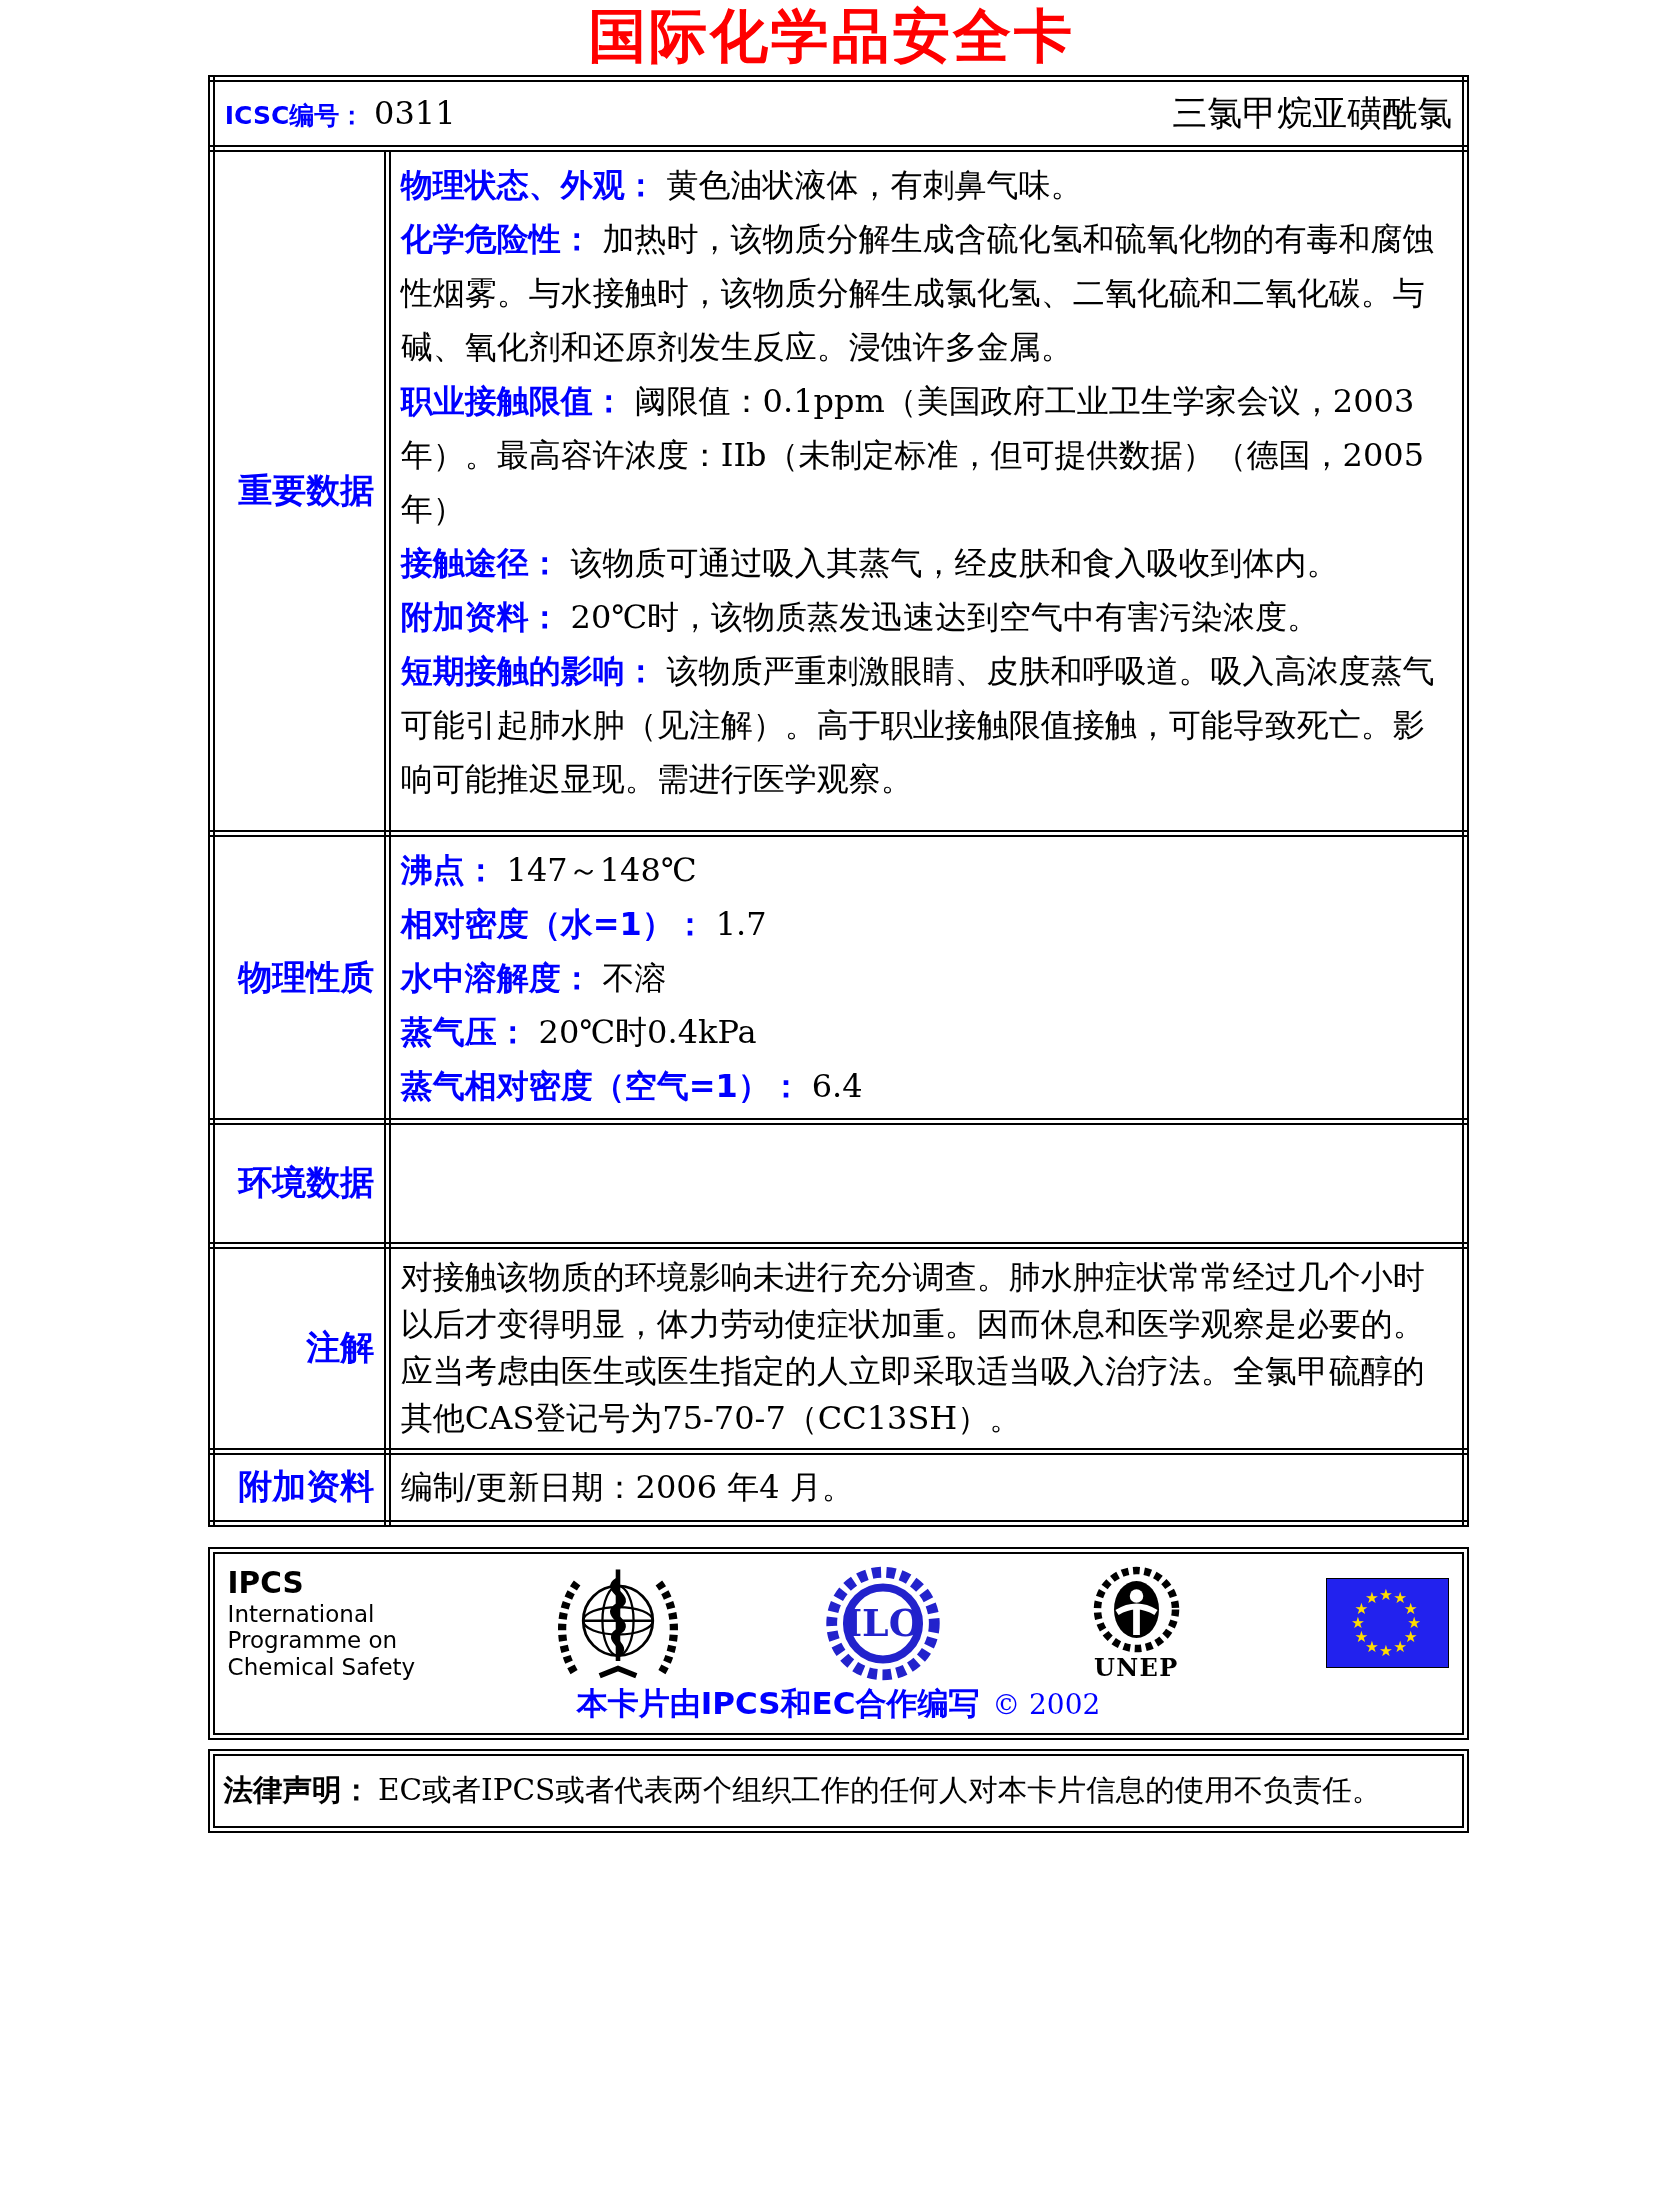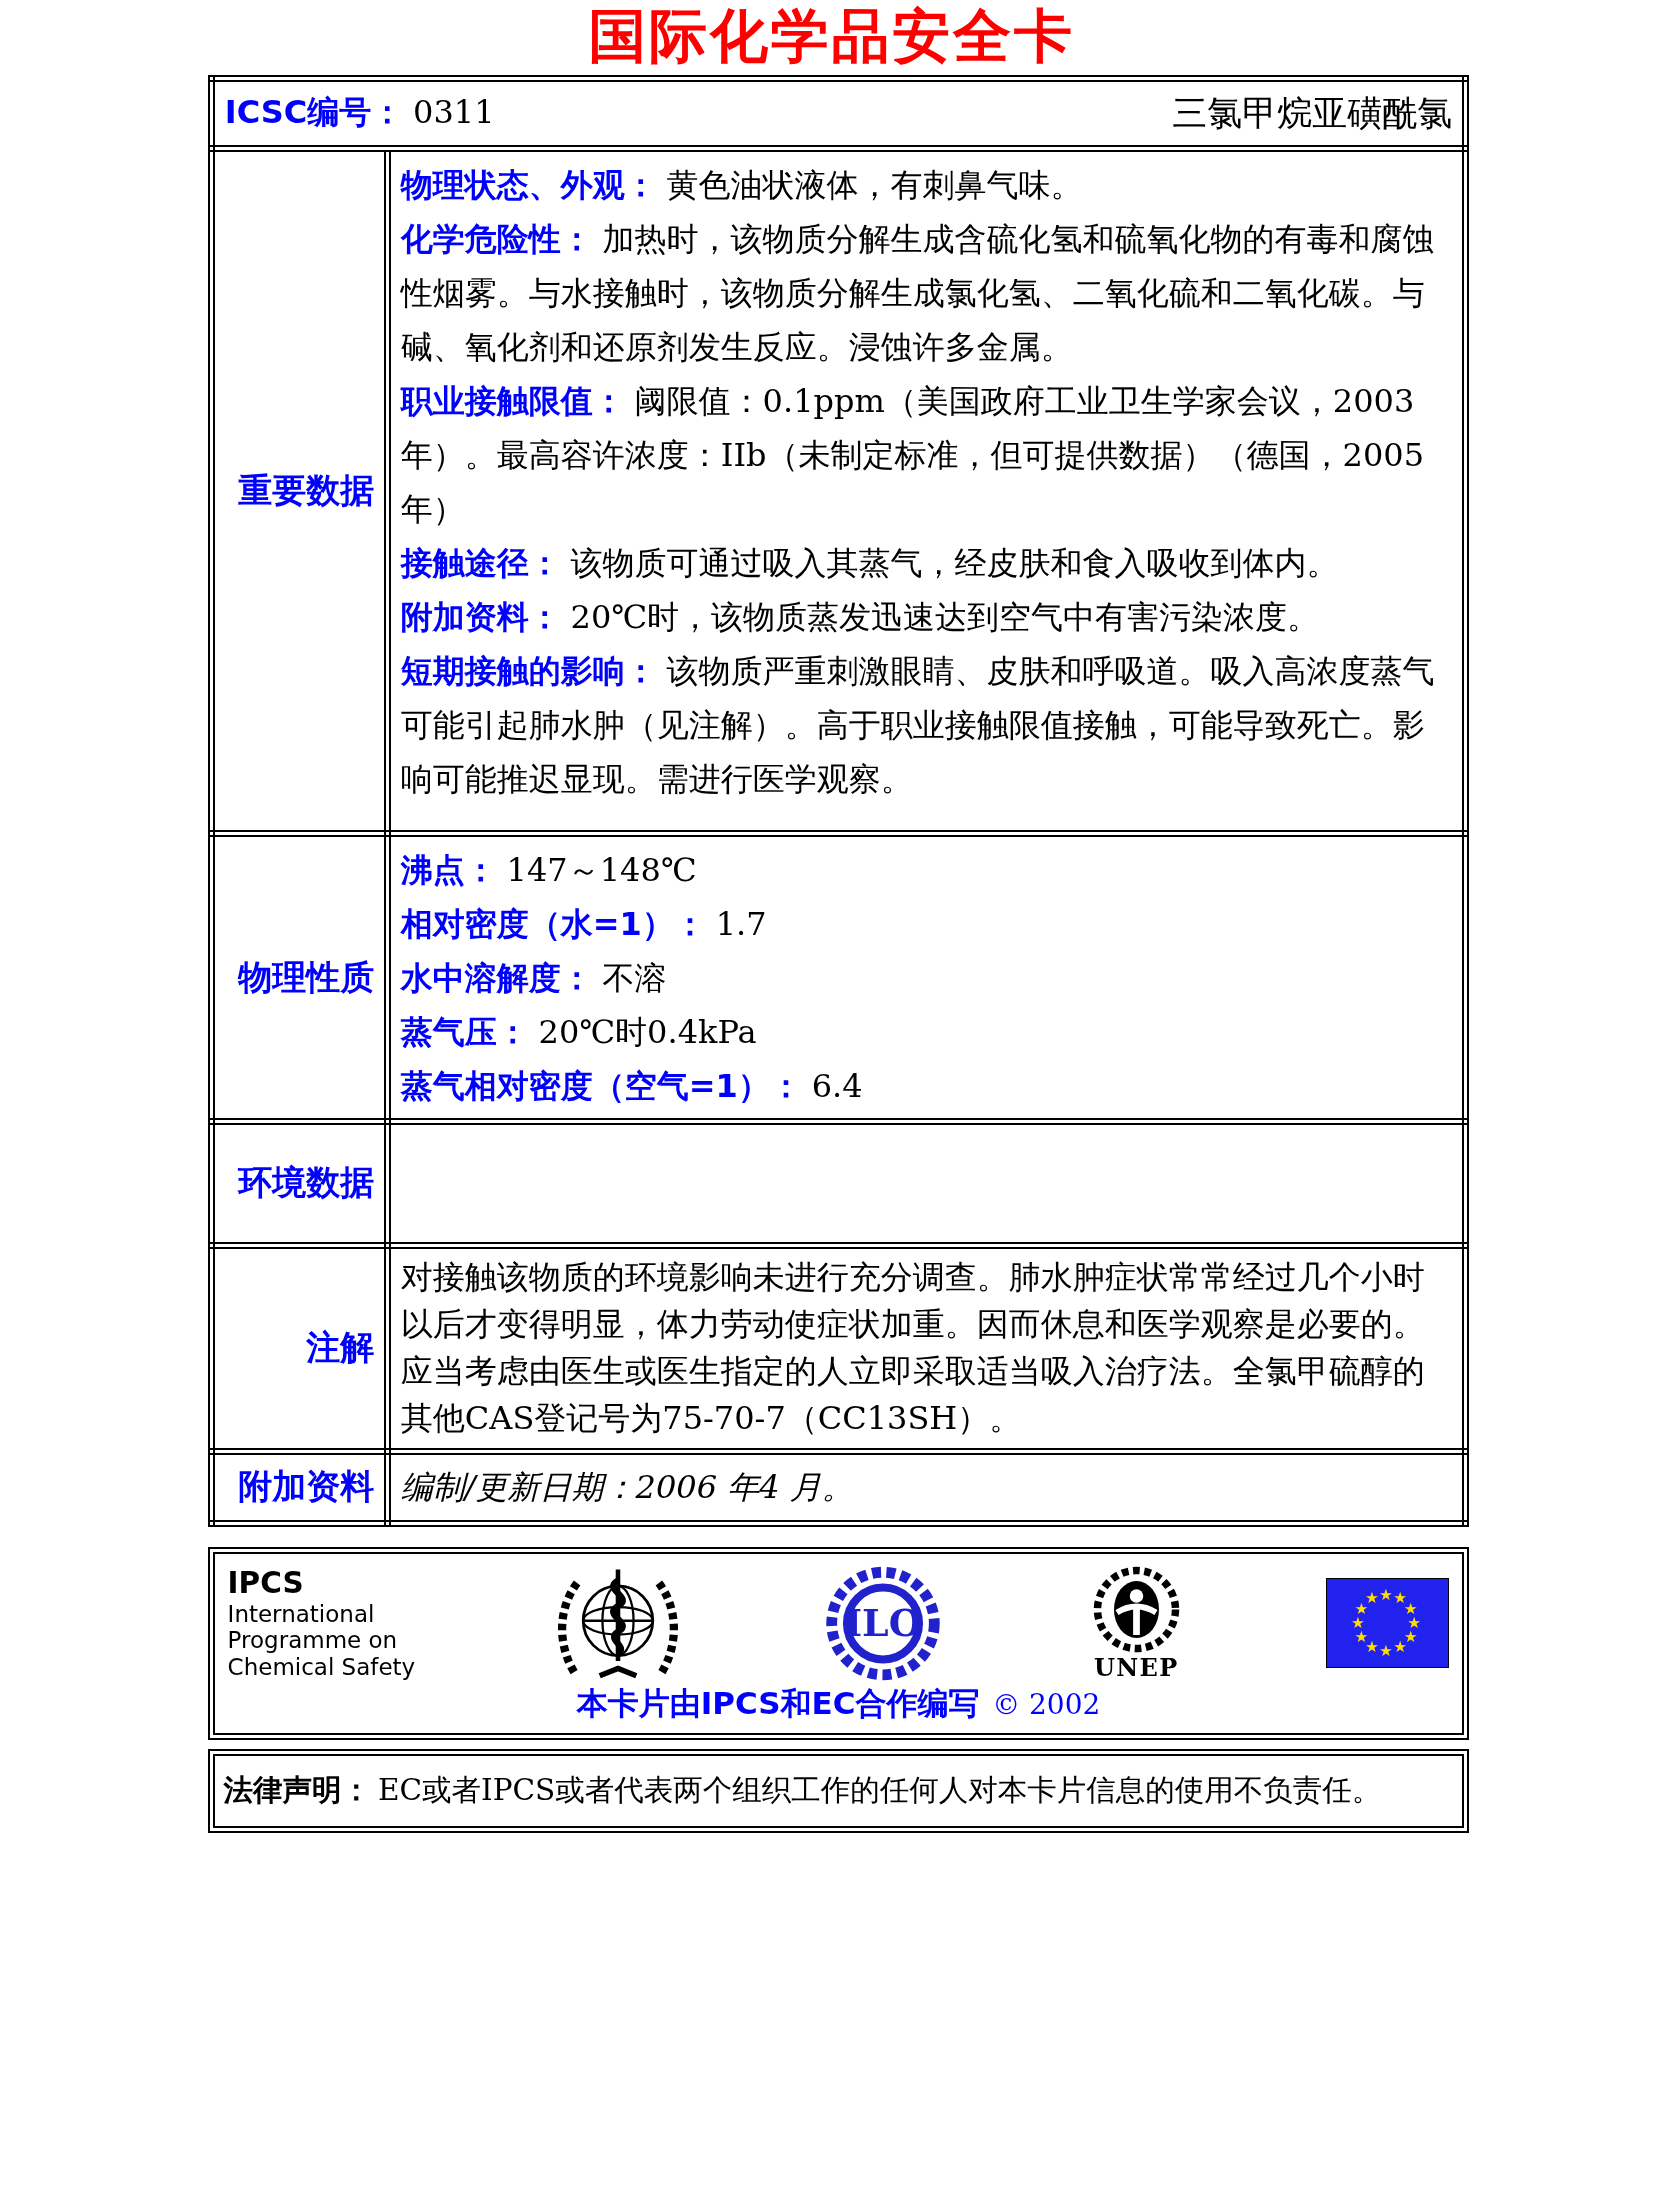--- a/index.html
+++ b/index.html
@@ -19,40 +19,40 @@
     font-family:"DejaVu Sans","Liberation Sans",sans-serif;
     font-weight:bold;color:var(--red);font-size:58px;line-height:1.0;
     letter-spacing:2.8px;
   }
   .card{width:1261px;margin-left:208px;}
   table.main{border-collapse:collapse;width:100%;table-layout:fixed;}
   table.main td{border:7px double #000;padding:5.6px 9.8px;}
   col.label-col{width:176px;}
   .row-header td{height:52px;}
   .header-flex{display:flex;justify-content:space-between;align-items:center;width:100%;}
-  .icsc-label{color:var(--blue);font-weight:bold;font-size:32px;
+  .icsc-label{color:var(--blue);font-weight:bold;font-size:25px;
     font-family:"DejaVu Sans","Liberation Sans",sans-serif;text-align:right;}
   .icsc-number{font-size:32px;margin-left:9.8px;}
   .chem-name{font-size:35px;}
   .section-label{
     text-align:right;vertical-align:middle;color:var(--blue);font-weight:bold;
     font-size:34px;font-family:"DejaVu Sans","Liberation Sans",sans-serif;
   }
   .content-cell{vertical-align:top;font-size:32px;line-height:54px;}
   .content-cell p{margin:0;}
   .flabel{
     color:var(--blue);font-weight:bold;
     font-family:"DejaVu Sans","Liberation Sans",sans-serif;
     margin-right:9.8px;
   }
   .important-cell{min-height:667px;height:667px;}
   .physical-cell{height:260px;}
   .env-cell{height:105px;}
   .notes-cell{line-height:47px;}
-  .additional-cell{height:39px;vertical-align:middle;font-style:italic;}
+  .additional-cell{height:39px;vertical-align:middle;}
   
   .footer-box{
     border:7px double #000;margin-top:20px;padding:7px 12.6px 5.6px 12.6px;
     height:166px;display:flex;flex-direction:column;justify-content:flex-start;
   }
   .logos-row{display:flex;align-items:center;justify-content:space-between;height:125px;}
   .ipcs-block{font-family:"DejaVu Sans","Liberation Sans",sans-serif;line-height:1.15;}
   .ipcs-title{font-weight:bold;font-size:29.5px;}
   .ipcs-line{font-size:23px;}
   .unep-wrap{display:flex;flex-direction:column;align-items:center;}

